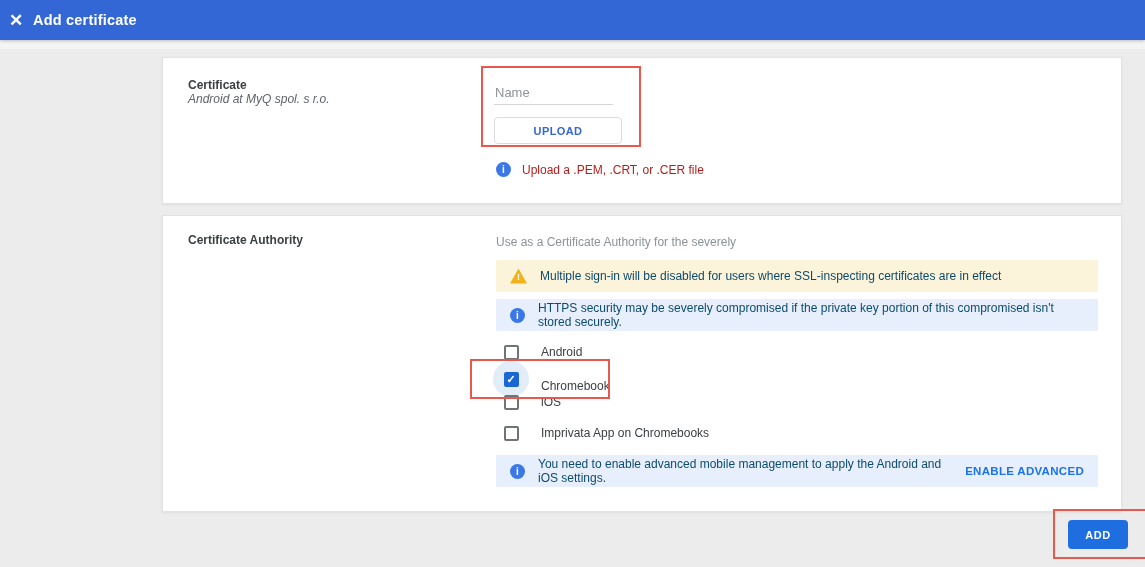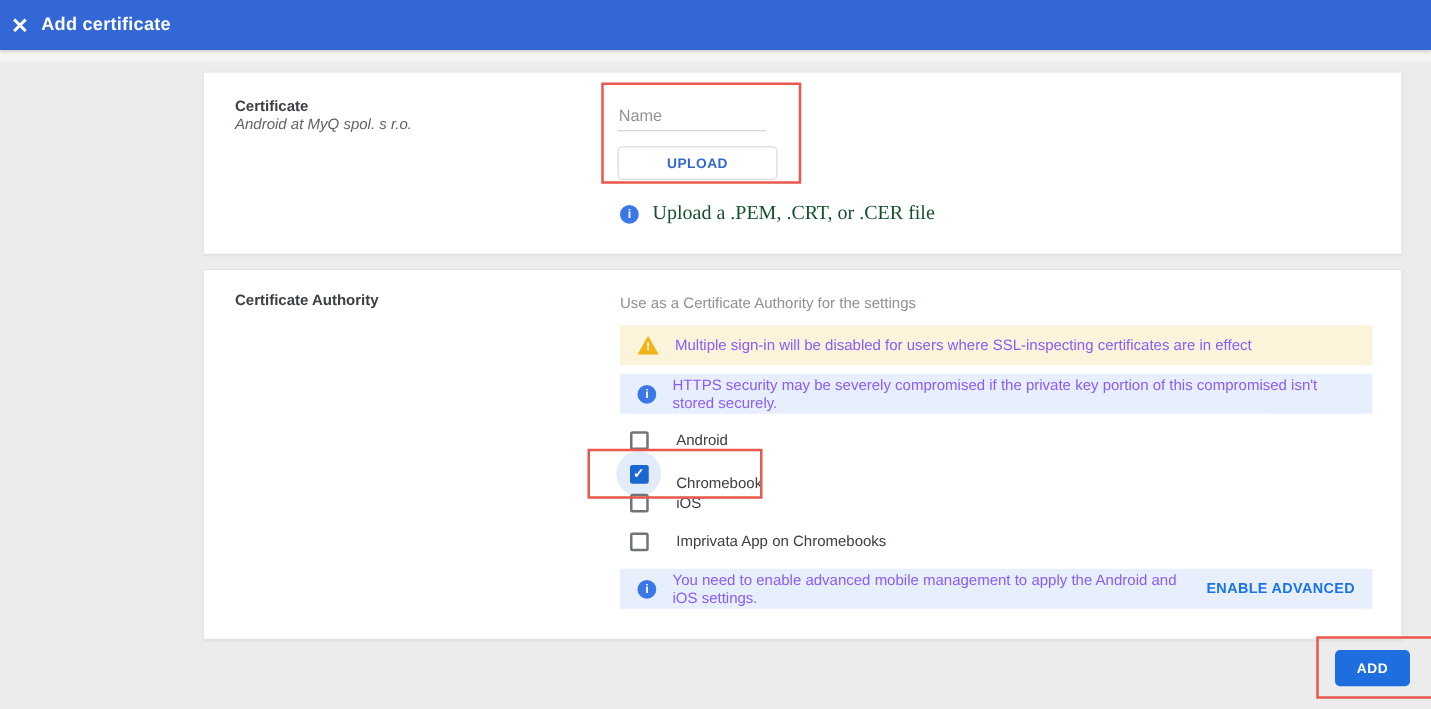--- a/index.html
+++ b/index.html
@@ -69,21 +69,21 @@
     position: absolute; left: 331px; top: 59px; width: 128px; height: 27px;
     background: #ffffff; border: 1px solid #dadce0; border-radius: 4px;
     color: #3367d6; font-family: "Liberation Sans", sans-serif;
     font-size: 11px; font-weight: bold; letter-spacing: .4px;
     cursor: pointer;
   }
   .hint-row {
     position: absolute; left: 333px; top: 104px;
     display: flex; align-items: center; gap: 11px;
   }
-  .hint-text { font-size: 16px; color: #14532d; font-family: Liberation Serif, serif; }
+  .hint-text { font-size: 12px; color: #b91c1c; }
   
   .info-icon {
     width: 15px; height: 15px; border-radius: 50%;
     background: #3b78e7; color: #ffffff;
     font-size: 10px; font-weight: bold; font-style: normal;
     display: inline-flex; align-items: center; justify-content: center;
     flex: 0 0 15px;
   }
   .warn-icon {
     width: 17px; height: 15px; position: relative; flex: 0 0 17px;
@@ -99,21 +99,21 @@
     font-size: 12px; color: #8d9297;
   }
   .banner {
     position: absolute; left: 333px; width: 602px; height: 32px;
     display: flex; align-items: center; gap: 13px;
     padding: 0 14px; border-radius: 1px;
   }
   .banner-warning { top: 44px; background: #fbf3da; }
   .banner-https   { top: 83px; background: #e8effc; }
   .banner-mobile  { top: 239px; background: #e8effc; }
-  .banner-text { font-size: 12px; color: #8b5cf6; flex: 1 1 auto; }
+  .banner-text { font-size: 12px; color: #0c4a6e; flex: 1 1 auto; }
   .banner-link {
     font-size: 11.5px; font-weight: bold; color: #1a73e8;
     letter-spacing: .3px; cursor: pointer; white-space: nowrap;
     margin-left: 8px;
   }
   
   .cb-row {
     position: absolute; left: 331px; height: 28px;
     display: flex; align-items: center;
   }
@@ -181,21 +181,21 @@
 
     <div class="hint-row">
       <span class="info-icon">i</span>
       <span class="hint-text">Upload a .PEM, .CRT, or .CER file</span>
     </div>
   </div>
 
   <div class="card" id="card-authority">
     <div class="row-label" style="top:17px">Certificate Authority</div>
 
-    <div class="auth-desc">Use as a Certificate Authority for the settings</div>
+    <div class="auth-desc">Use as a Certificate Authority for the severely</div>
 
     <div class="banner banner-warning">
       <span class="warn-icon">!</span>
       <span class="banner-text">Multiple sign-in will be disabled for users where SSL-inspecting certificates are in effect</span>
     </div>
 
     <div class="banner banner-https">
       <span class="info-icon">i</span>
       <span class="banner-text">HTTPS security may be severely compromised if the private key portion of this compromised isn't stored securely.</span>
     </div>

